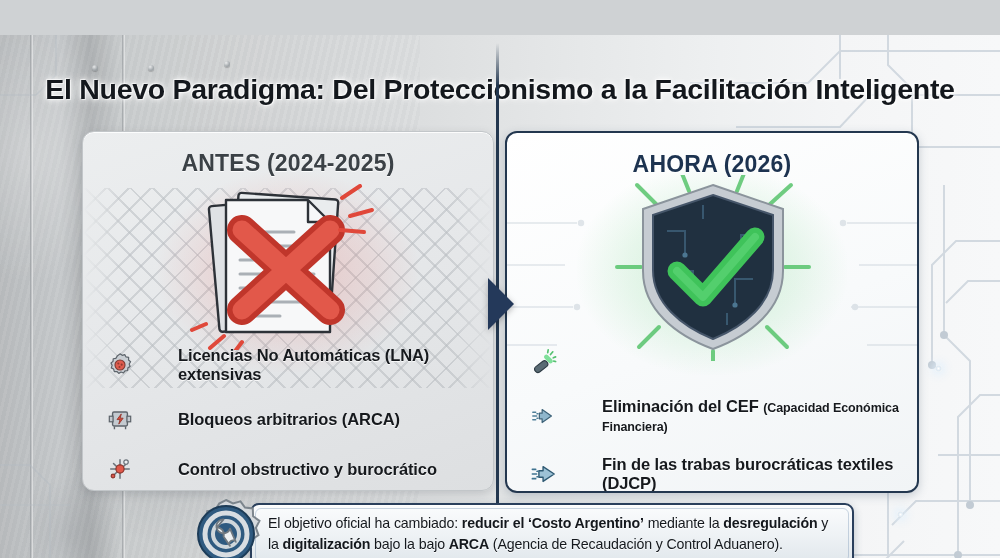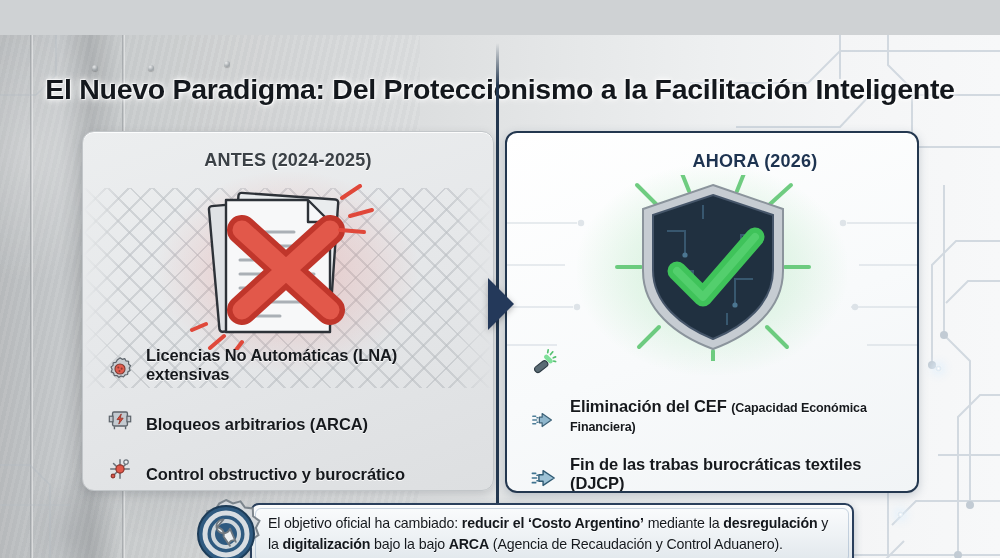--- a/index.html
+++ b/index.html
@@ -65,24 +65,24 @@
   }
   .panel-right{
     left:505px;top:96px;width:410px;height:358px;
     background:linear-gradient(160deg,#ffffff 0%,#f8fafb 55%,#f1f4f6 100%);
     border:2.5px solid #23374f;
     box-shadow:0 3px 10px rgba(60,80,105,.25), inset 0 1px 0 rgba(255,255,255,.9);
     overflow:hidden;
   }
   .panel-head{
     position:absolute;left:0;top:18px;width:100%;text-align:center;
-    font-size:18px;font-weight:bold;letter-spacing:.2px;
+    font-size:23px;font-weight:bold;letter-spacing:.2px;
   }
   .head-left{color:#3b4146;text-shadow:0 1px 0 rgba(255,255,255,.9);}
-  .head-right{color:#1d3350;text-shadow:0 1px 0 rgba(255,255,255,.9);padding-left:43px;}
+  .head-right{color:#1d3350;text-shadow:0 1px 0 rgba(255,255,255,.9);}
 
   
   .fence{
     position:absolute;left:0;top:56px;width:410px;height:200px;opacity:.55;
     background:
       repeating-linear-gradient(45deg, rgba(150,156,162,0) 0 14px, rgba(150,156,162,.55) 14px 16px),
       repeating-linear-gradient(-45deg, rgba(150,156,162,0) 0 14px, rgba(150,156,162,.55) 14px 16px);
     -webkit-mask-image:linear-gradient(90deg,transparent 0,#000 10%,#000 90%,transparent 100%);
             mask-image:linear-gradient(90deg,transparent 0,#000 10%,#000 90%,transparent 100%);
   }
@@ -97,21 +97,21 @@
     pointer-events:none;
   }
   .green-glow{
     position:absolute;left:70px;top:32px;width:270px;height:210px;
     background:radial-gradient(ellipse at center, rgba(70,200,95,.26) 0%, rgba(70,200,95,.11) 45%, rgba(70,200,95,0) 72%);
     pointer-events:none;
   }
 
   
   .bullets{position:absolute;left:22px;top:214px;width:380px;}
-  .bullet{display:flex;align-items:flex-end;margin-bottom:20px;}
+  .bullet{display:flex;align-items:center;margin-bottom:20px;gap:32px;}
   .bullet .bic{width:30px;height:30px;flex:0 0 30px;margin-right:11px;display:flex;align-items:center;justify-content:center;}
   .btxt{font-size:16.5px;font-weight:bold;color:#16191d;letter-spacing:-.1px;
         text-shadow:0 1px 0 rgba(255,255,255,.8);}
   .btxt .sub{font-size:12.5px;font-weight:bold;letter-spacing:-.1px;}
 
   
   .divider{position:absolute;left:496px;top:8px;width:3px;height:534px;
     background:linear-gradient(180deg,rgba(35,55,79,0) 0%,#23374f 8%,#23374f 92%,rgba(35,55,79,0) 100%);}
   .divider-arrow{position:absolute;left:488px;top:243px;width:0;height:0;
     border-top:26px solid transparent;border-bottom:26px solid transparent;

